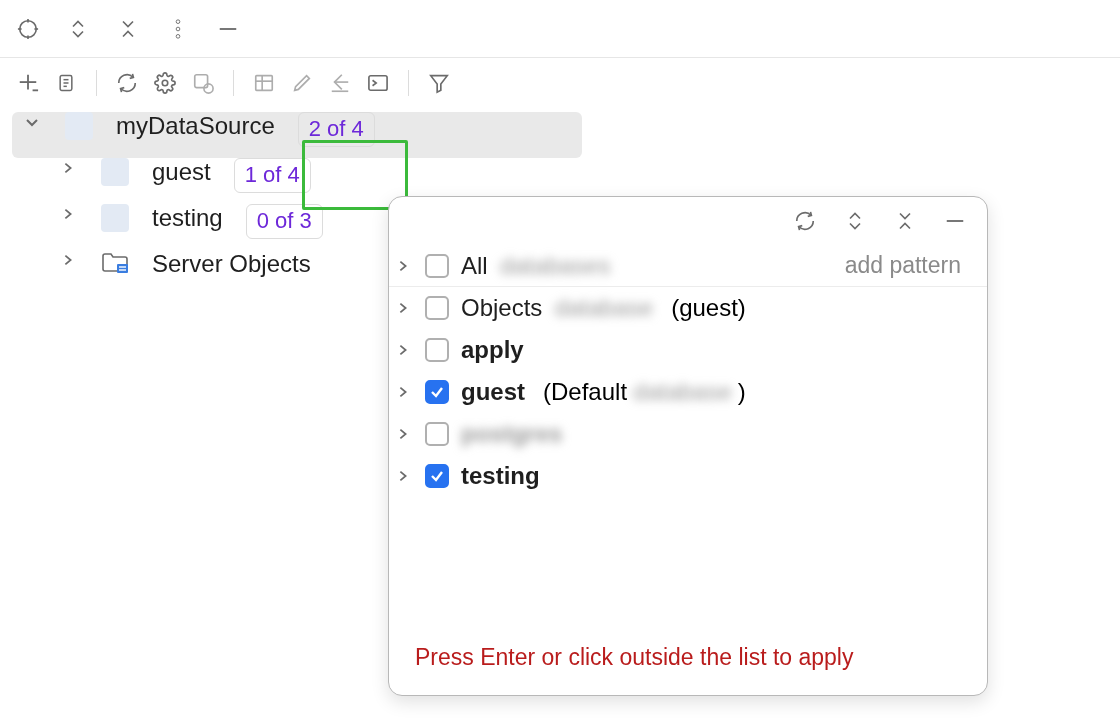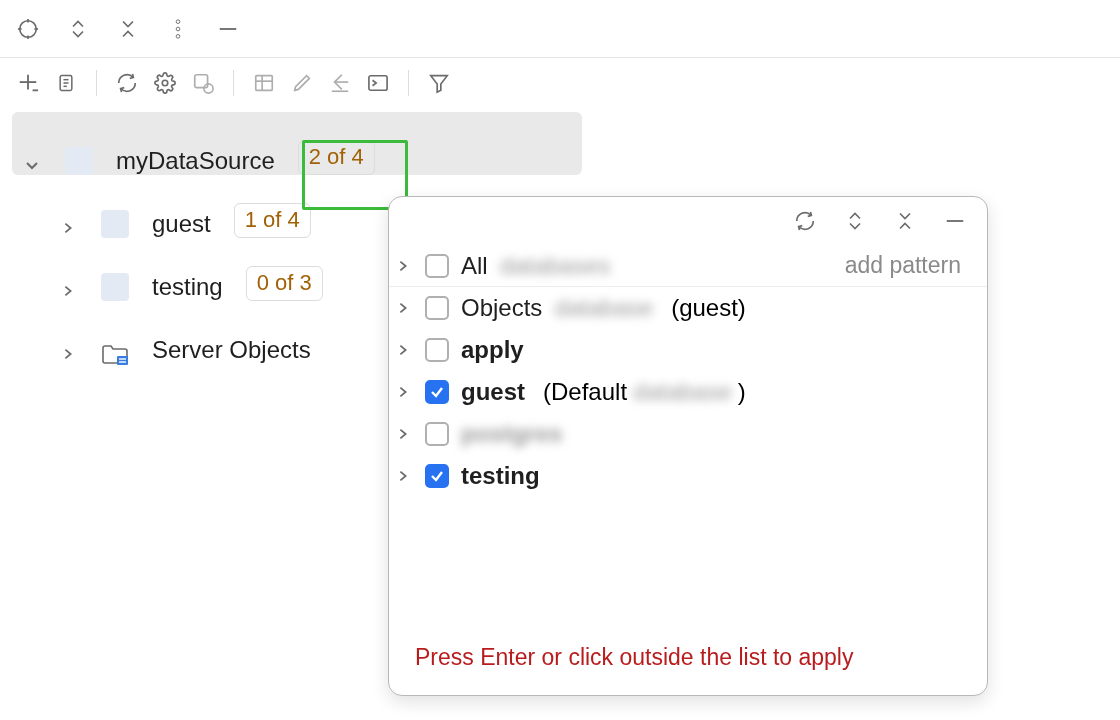--- a/index.html
+++ b/index.html
@@ -40,22 +40,22 @@
     gap: 14px;
   }
   .toolbar .sep {
     width: 1px; height: 26px;
     background: #dcdcdc;
     margin: 0 4px;
   }
   
   .tree { padding: 4px 0 0 0; }
   .tree-row {
-    display: flex; align-items: flex-end;
-    height: 63px;
+    display: flex; align-items: flex-start;
+    height: 46px;
     padding-left: 16px;
     font-size: 24px;
     gap: 23px;
     position: relative;
   }
   .tree-row.selected {
     background: #e9e9e9;
     border-radius: 6px;
     margin: 0 12px;
     padding-left: 4px;
@@ -72,21 +72,21 @@
   .folder-srv {
     width: 28px; height: 22px;
     position: relative;
   }
   .folder-srv svg { width:28px; height:24px; }
   .badge {
     border: 1px solid #dcdcdc;
     border-radius: 6px;
     padding: 2px 10px;
     font-size: 22px;
-    color: #a16207;
+    color: #6d28d9;
     line-height: 1.3;
   }
   .highlight-box {
     position: absolute;
     border: 3px solid #3bba3b;
     border-radius: 2px;
     pointer-events: none;
   }
   
   .popup {

